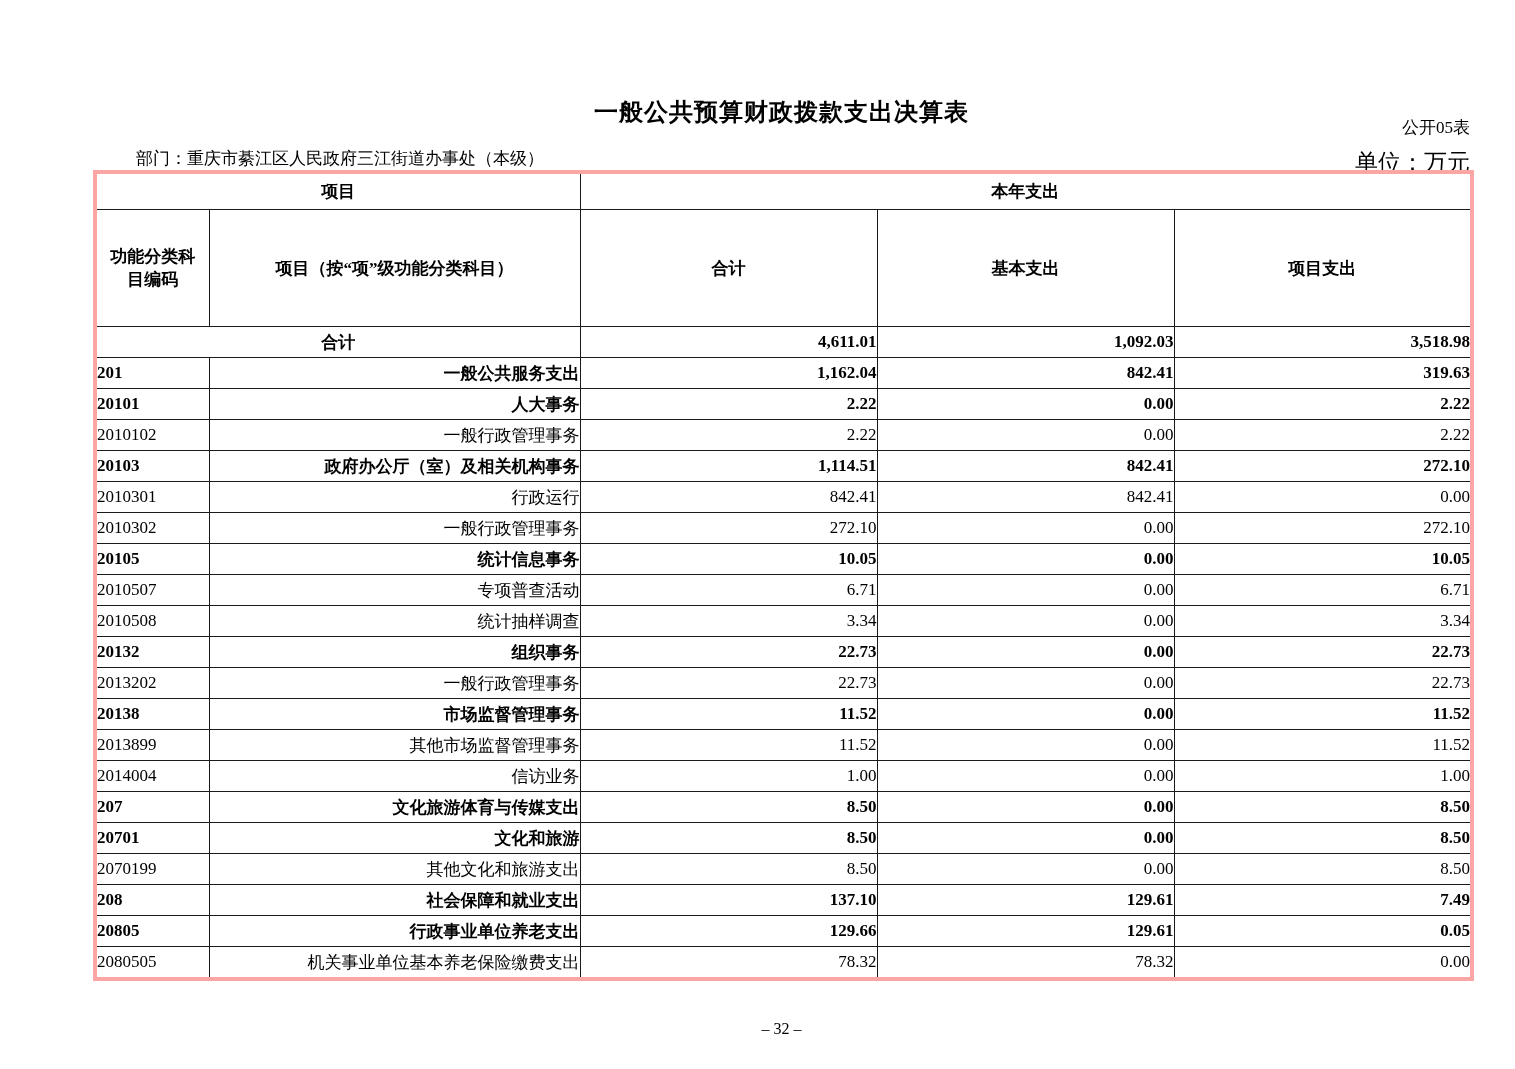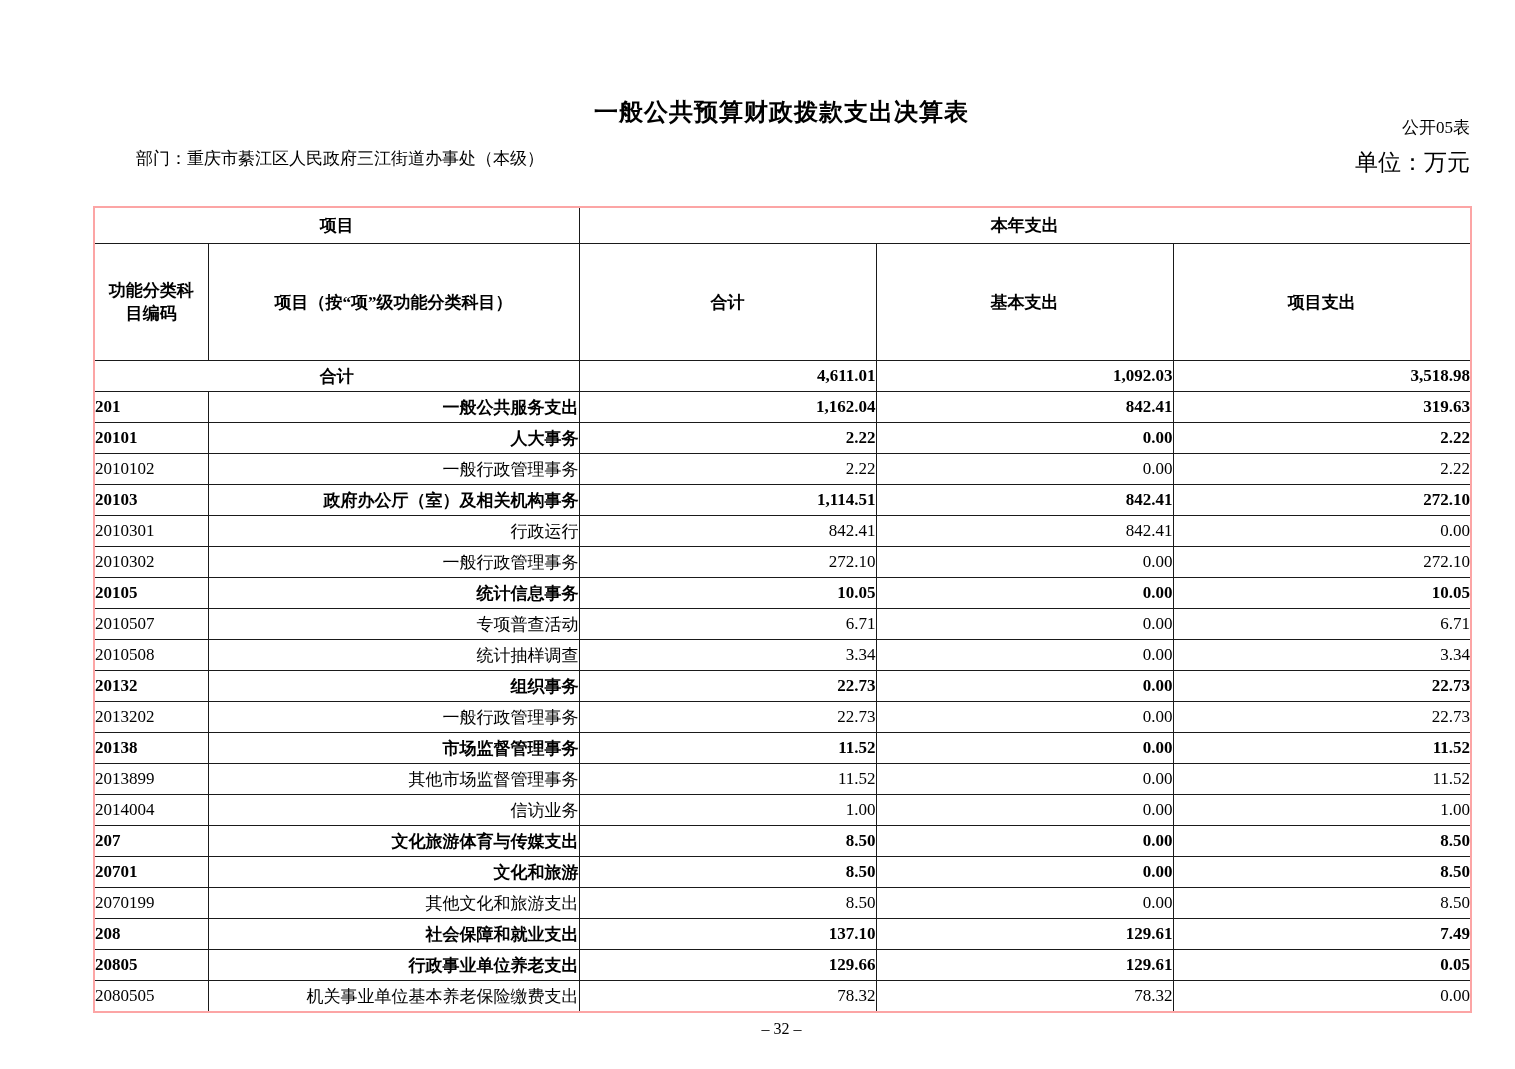--- a/index.html
+++ b/index.html
@@ -24,22 +24,21 @@
   }
   .dept-label {
     position: absolute; left: 93px; top: 147px;
     font-size: 17px;
     margin-left: 43px;
   }
 
   table.budget {
     position: absolute; left: 93px; top: 170px; width: 1377px;
     border-collapse: collapse; table-layout: fixed;
-    border: 2px solid #fca5a5;
-    margin-top: 36px;
+    border: 4px solid #fca5a5;
   }
   table.budget th, table.budget td {
     border: 1px solid #1a1a1a;
     font-size: 17px;
     padding: 0;
     vertical-align: middle;
     overflow: hidden;
     white-space: nowrap;
   }
   table.budget th { font-weight: bold; text-align: center; white-space: normal; }

